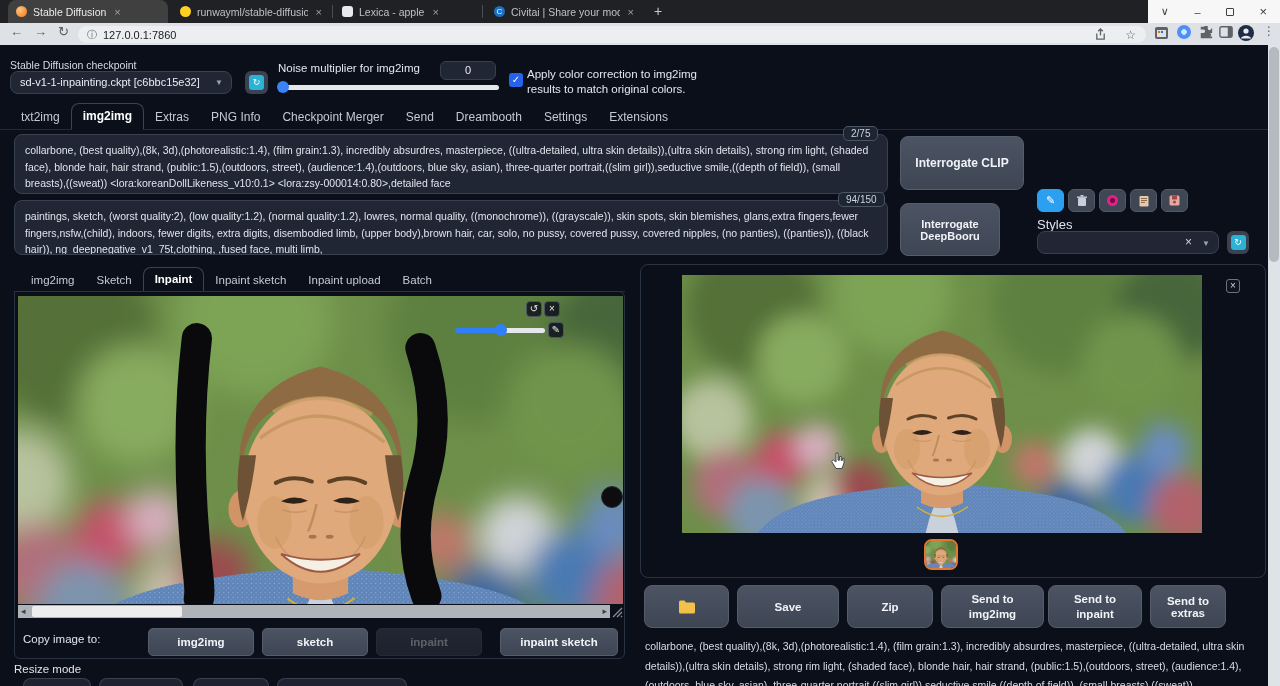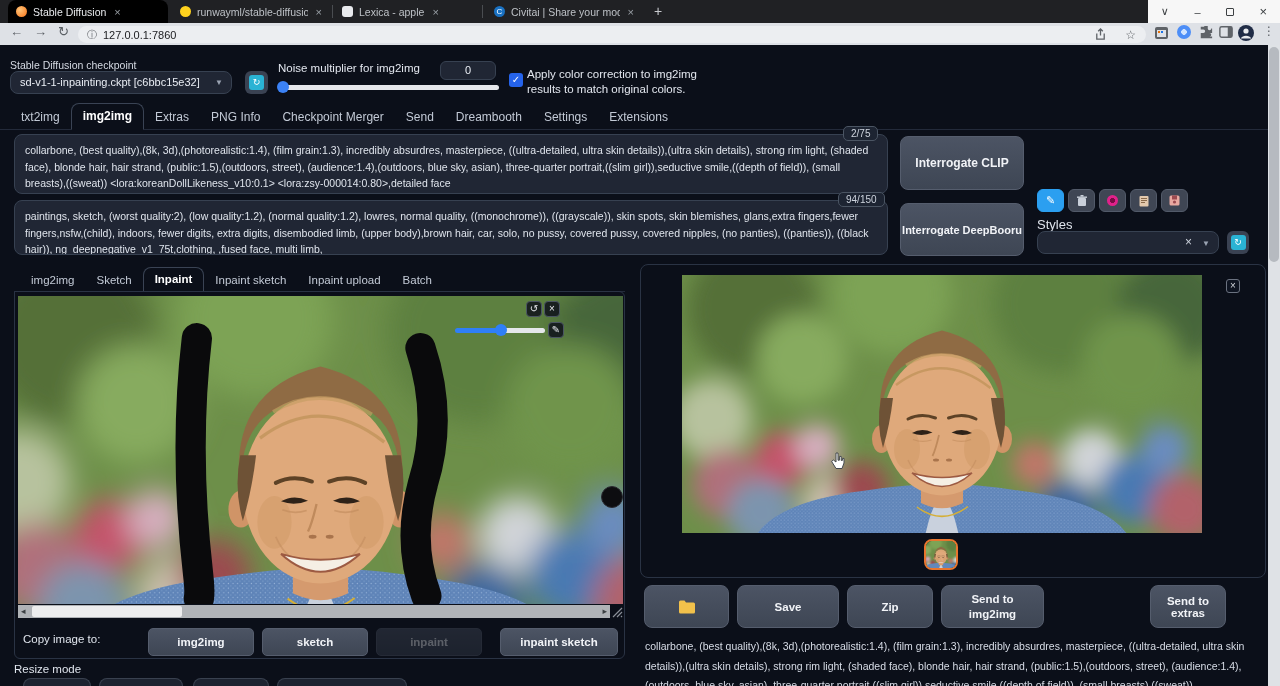--- a/index.html
+++ b/index.html
@@ -5,21 +5,21 @@
   * { margin:0; padding:0; box-sizing:border-box; }
   html,body { width:1280px; height:686px; overflow:hidden; background:#0b0f19;
     font-family:"Liberation Sans","DejaVu Sans",sans-serif; }
   .screen { position:relative; width:1280px; height:686px; overflow:hidden; }
   .abs { position:absolute; }
 
   
   .tabbar { position:absolute; left:0; top:0; width:1280px; height:23px; background:#202124; }
   .btab { position:absolute; top:0; height:23px; display:flex; align-items:center; gap:6px;
     padding:0 8px; font-size:10.5px; color:#bdc1c6; }
-  .btab.active { background:#000000; border-radius:8px 8px 0 0; color:#e8eaed; }
+  .btab.active { background:#404040; border-radius:8px 8px 0 0; color:#e8eaed; }
   .btab .ttl { white-space:nowrap; overflow:hidden; max-width:112px; }
   .btab .tclose { color:#9aa0a6; font-size:11px; margin-left:2px; }
   .fav { width:11px; height:11px; border-radius:3px; flex:none; }
   .tabsep { position:absolute; top:5px; width:1px; height:13px; background:#4a4d51; }
   .newtab { position:absolute; left:648px; top:2px; width:20px; height:19px; color:#c8cace;
     font-size:14px; text-align:center; line-height:19px; }
   .winarea { position:absolute; left:1148px; top:0; width:132px; height:23px; background:#f7f7f7;
     display:flex; align-items:center; justify-content:space-around; color:#3c4043; }
   .winarea span { font-size:11px; }
   .restore-box { width:8px; height:8px; border:1.3px solid #3c4043; border-radius:1px; }
@@ -164,21 +164,21 @@
     <div class="ti">Extensions</div>
   </div>
 
   <div class="counter" style="left:843px;top:126px;">2/75</div>
   <div class="abs input-box prompt-text" style="left:14px;top:134px;width:874px;height:60px;">collarbone, (best quality),(8k, 3d),(photorealistic:1.4), (film grain:1.3), incredibly absurdres, masterpiece, ((ultra-detailed, ultra skin details)),(ultra skin details), strong rim light, (shaded face), blonde hair, hair strand, (public:1.5),(outdoors, street), (audience:1.4),(outdoors, blue sky, asian), three-quarter portrait,((slim girl)),seductive smile,((depth of field)), (small breasts),((sweat)) &lt;lora:koreanDollLikeness_v10:0.1&gt; &lt;lora:zsy-000014:0.80&gt;,detailed face</div>
 
   <div class="counter" style="left:838px;top:192px;">94/150</div>
   <div class="abs input-box prompt-text" style="left:14px;top:200px;width:874px;height:55px;">paintings, sketch, (worst quality:2), (low quality:1.2), (normal quality:1.2), lowres, normal quality, ((monochrome)), ((grayscale)), skin spots, skin blemishes, glans,extra fingers,fewer fingers,nsfw,(child), indoors, fewer digits, extra digits, disembodied limb, (upper body),brown hair, car, solo, no pussy, covered pussy, covered nipples, (no panties), ((panties)), ((black hair)), ng_deepnegative_v1_75t,clothing, ,fused face, multi limb,</div>
 
   <div class="abs btn2" style="left:900px;top:136px;width:124px;height:54px;font-size:12px;">Interrogate CLIP</div>
-  <div class="abs btn2" style="left:900px;top:203px;width:124px;height:53px;font-size:11px;">Interrogate DeepBooru</div>
+  <div class="abs btn2" style="left:900px;top:203px;width:100px;height:53px;font-size:11px;">Interrogate DeepBooru</div>
 
   <div class="abs" style="left:1037px;top:189px;display:flex;gap:4px;">
     <div class="mini-ibtn" style="background:#2b9ff0;border-color:#2b9ff0;">
         <span style="color:#fff;font-size:11px;">✎</span>
       </div>
     <div class="mini-ibtn">
         <svg width="10" height="12" viewBox="0 0 10 12">
           <rect x="1" y="3" width="8" height="8" rx="1" fill="#c9cfd9"></rect>
           <rect x="0" y="1.5" width="10" height="1.4" fill="#c9cfd9"></rect>
           <rect x="3.5" y="0" width="3" height="1.6" fill="#c9cfd9"></rect>
@@ -279,20 +279,21 @@
   </div>
 
   <div class="abs btn2" style="left:644px;top:585px;width:85px;height:43px;">
     <svg width="18" height="14" viewBox="0 0 18 14">
         <path d="M1 2 a1.5 1.5 0 0 1 1.5-1.5 h4 l1.5 2 h7.5 a1.5 1.5 0 0 1 1.5 1.5 v8 a1.5 1.5 0 0 1 -1.5 1.5 h-13 a1.5 1.5 0 0 1 -1.5 -1.5 z" fill="#f2c14b"></path>
       </svg>
   </div>
   <div class="abs btn2" style="left:737px;top:585px;width:102px;height:43px;font-size:11.5px;">Save</div>
   <div class="abs btn2" style="left:847px;top:585px;width:86px;height:43px;font-size:11.5px;">Zip</div>
   <div class="abs btn2" style="left:941px;top:585px;width:103px;height:43px;font-size:11.5px;padding:0 14px;line-height:15px;">Send to img2img</div>
+  <div class="abs btn2" style="left:1048px;top:585px;width:94px;height:43px;font-size:11.5px;padding:0 16px;line-height:15px;">Send to inpaint</div>
   <div class="abs btn2" style="left:1150px;top:585px;width:76px;height:43px;font-size:11.5px;">Send to extras</div>
 
   <div class="abs" style="left:645px;top:637px;width:601px;height:49px;font-size:10.5px;line-height:19.5px;color:#d7dce6;overflow:hidden;">collarbone, (best quality),(8k, 3d),(photorealistic:1.4), (film grain:1.3), incredibly absurdres, masterpiece, ((ultra-detailed, ultra skin details)),(ultra skin details), strong rim light, (shaded face), blonde hair, hair strand, (public:1.5),(outdoors, street), (audience:1.4),(outdoors, blue sky, asian), three-quarter portrait,((slim girl)),seductive smile,((depth of field)), (small breasts),((sweat)) &lt;lora:koreanDollLikeness_v10:0.1&gt; &lt;lora:zsy-000014:0.80&gt;,detailed face</div>
 
   <div class="abs" style="left:1268px;top:45px;width:12px;height:641px;background:#dfe2e6;">
     <div style="position:absolute;left:1px;top:2px;width:10px;height:215px;background:#b6bac0;border-radius:5px;"></div>
   </div>
 
   <svg width="0" height="0" style="position:absolute;" aria-hidden="true">
     <defs>

